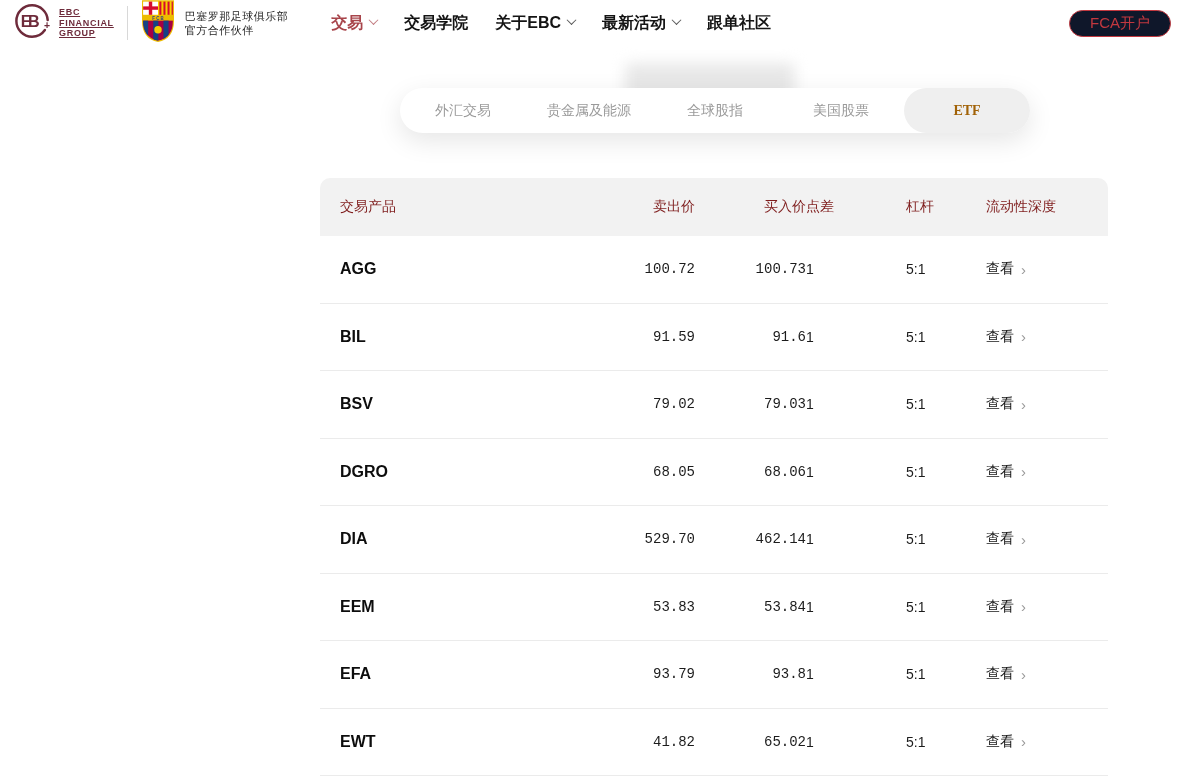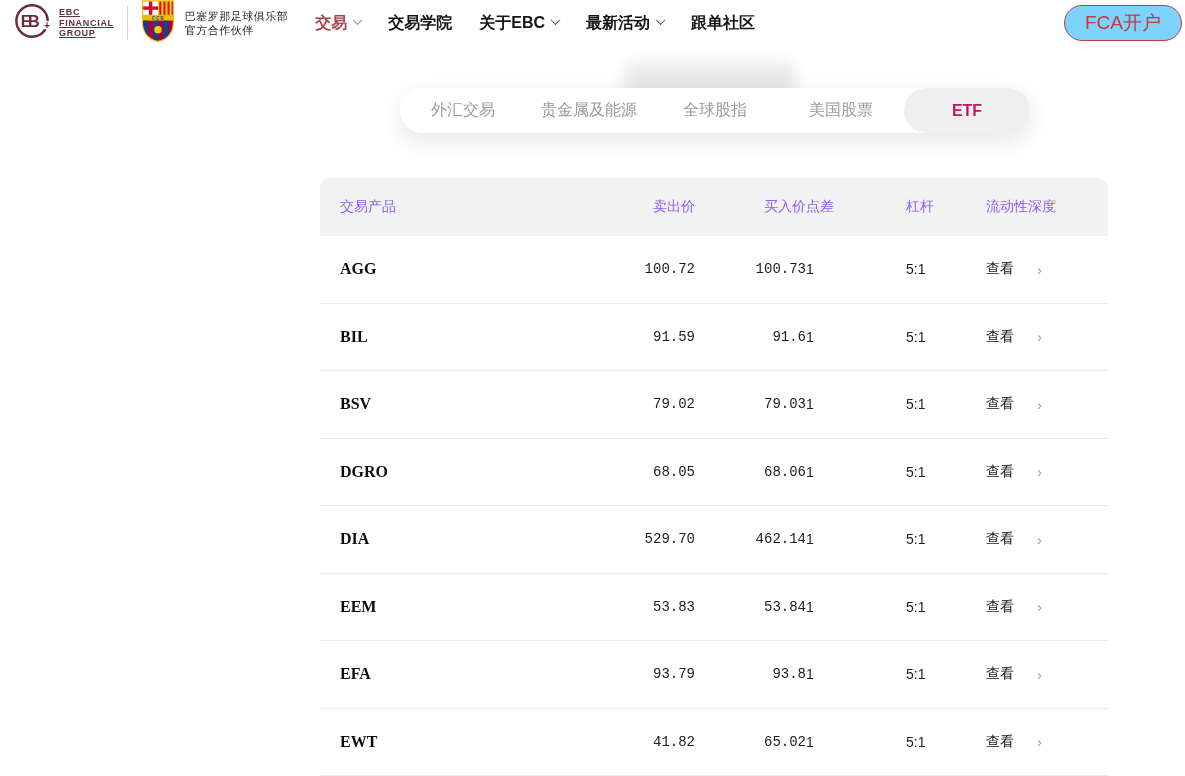--- a/index.html
+++ b/index.html
@@ -5,56 +5,56 @@
   :root{
     --maroon:#6e2b3b; --accent-red:#a8454b; --cta-red:#c2383f;
     --active-tab-bg:#efefef; --table-header-bg:#f2f2f2;
   }
   *{box-sizing:border-box;margin:0;padding:0;}
   body{
     width:1185px;height:776px;overflow:hidden;background:#fff;
     font-family:"Liberation Sans","DejaVu Sans",sans-serif;color:#1a1a1a;
   }
   
-  .topbar{display:flex;align-items:center;height:46px;padding:0 1px 0 14px;}
+  .topbar{display:flex;align-items:center;height:46px;padding:0 12px 0 14px;gap:16px;}
   .brand{display:flex;align-items:center;}
   .ebc-logo{display:flex;align-items:center;gap:7px;cursor:pointer;}
   .wordmark{color:var(--maroon);font-weight:700;font-size:9px;letter-spacing:.7px;line-height:10.5px;text-decoration:underline;}
   .brand-divider{width:1px;height:34px;background:#d8d8d8;margin:0 13px;}
   .partner{display:flex;align-items:center;gap:10px;cursor:pointer;}
   .partner-text{font-size:11px;font-weight:400;color:#1f1f1f;line-height:14px;letter-spacing:.5px;}
   .mainnav{display:flex;align-items:center;gap:27px;margin-left:27px;font-size:16px;justify-content:flex-end;}
   .nav-item{display:flex;align-items:center;gap:7px;cursor:pointer;font-weight:600;color:#141414;white-space:nowrap;}
   .nav-item.active{color:var(--accent-red);}
   .chev-down{width:7px;height:7px;border-right:1.3px solid currentColor;border-bottom:1.3px solid currentColor;
     transform:rotate(45deg) translate(-1px,-1px);opacity:.7;margin-top:-3px;}
-  .cta-btn{margin-left:auto;margin-right:2px;height:36px;padding:0 20px;background:#7dd3fc;
+  .cta-btn{margin-left:auto;margin-right:2px;height:27px;padding:0 20px;background:#0f172a;
     border:1px solid var(--cta-red);border-radius:19px;color:var(--cta-red);
-    font-size:19px;font-family:inherit;cursor:pointer;white-space:nowrap;}
+    font-size:15px;font-family:inherit;cursor:pointer;white-space:nowrap;}
   
   .tabs-wrap{position:relative;width:630px;margin:42px 0 0 400px;}
   .shadow-blob{position:absolute;left:225px;top:-25px;width:170px;height:38px;background:#e8e8e8;
     filter:blur(7px);border-radius:6px;}
   .tabs{position:relative;display:flex;align-items:center;height:45px;background:#fff;
     border-radius:23px;box-shadow:0 8px 26px rgba(0,0,0,.10);}
   .tab{flex:1;height:45px;display:flex;align-items:center;justify-content:center;
-    background:transparent;border:none;border-radius:23px;font-size:16px;color:#9a9a9a;
-    font-family:Liberation Sans, sans-serif;cursor:pointer;white-space:nowrap;}
-  .tab.active{background:var(--active-tab-bg);color:#be185d;font-weight:600;}
+    background:transparent;border:none;border-radius:23px;font-size:14px;color:#9a9a9a;
+    font-family:Liberation Serif, serif;cursor:pointer;white-space:nowrap;}
+  .tab.active{background:var(--active-tab-bg);color:#a16207;font-weight:600;}
   
   .ptable{width:788px;margin:45px 0 0 320px;}
   .thead,.trow{display:grid;grid-template-columns:257px 118px 111px 100px 80px 122px;align-items:center;}
   .thead{height:58px;background:var(--table-header-bg);border-radius:10px 10px 0 0;
-    font-size:14px;color:#8b5cf6;}
+    font-size:14px;color:#7f1d1d;}
   .trow{height:67.5px;border-bottom:1px solid #ebebeb;font-size:14px;color:#1c1c1c;}
   .c-product{padding-left:20px;text-align:left;}
   .c-sell,.c-buy{text-align:right;font-family:Liberation Mono, monospace;}
   .c-spread,.c-lev,.c-depth{}
-  .trow .c-product{font-size:16px;font-weight:600;color:#0d0d0d;font-family:Liberation Serif, serif;}
-  .view-link{display:inline-flex;align-items:center;gap:23px;cursor:pointer;color:#141414;}
+  .trow .c-product{font-size:16px;font-weight:600;color:#0d0d0d;}
+  .view-link{display:inline-flex;align-items:center;gap:7px;cursor:pointer;color:#141414;}
   .view-link .gt{color:#9a9a9a;font-size:15px;line-height:1;}
 </style>
 </head>
 <body>
 
 <header class="topbar">
   <div class="brand">
     <div class="ebc-logo">
       <span>
         <svg width="38" height="38" viewBox="0 0 40 40">

